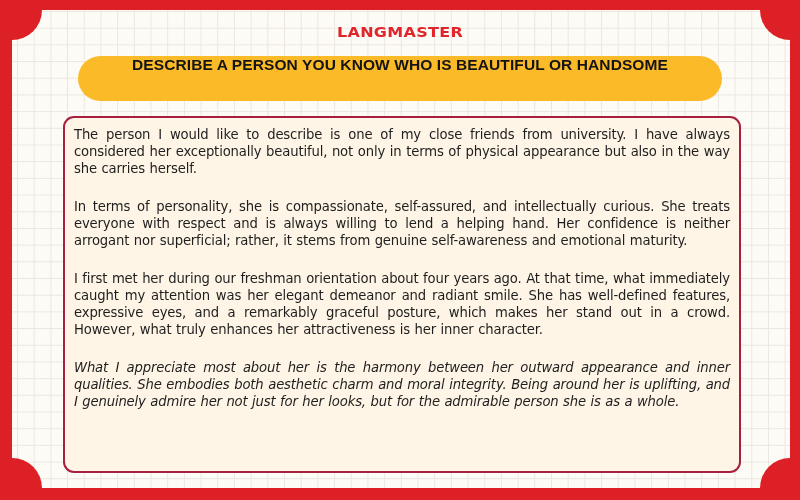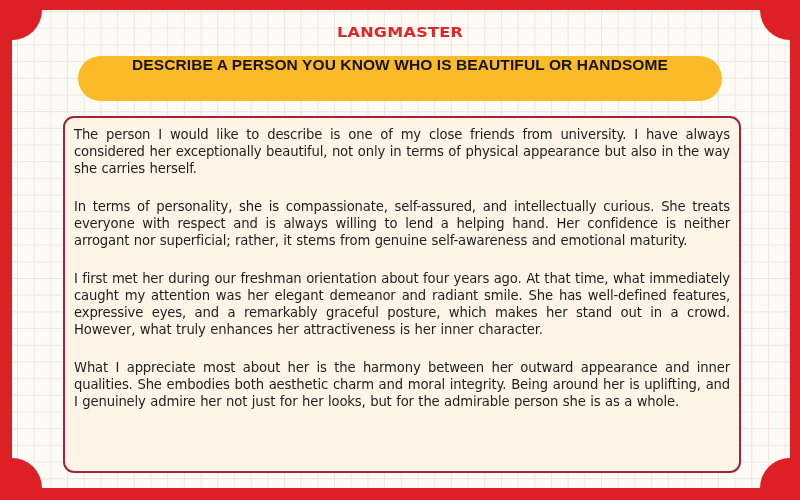--- a/index.html
+++ b/index.html
@@ -90,21 +90,21 @@
     .para {
       margin: 0 0 21px 0;
       font-family: "DejaVu Sans", sans-serif;
       font-size: 13.2px;
       line-height: 17px;
       color: #1E1E1E;
       text-align: justify;
       letter-spacing: -0.15px;
       word-spacing: 0.5px;
     }
-    .para:last-child { margin-bottom: 8px; }
+    .para:last-child { margin-bottom: 8px; font-style: italic; }
   </style>
 </head>
 <body>
 
 <div class="canvas">
   <div class="corner tl"></div>
   <div class="corner tr"></div>
   <div class="corner bl"></div>
   <div class="corner br"></div>
 </div>

